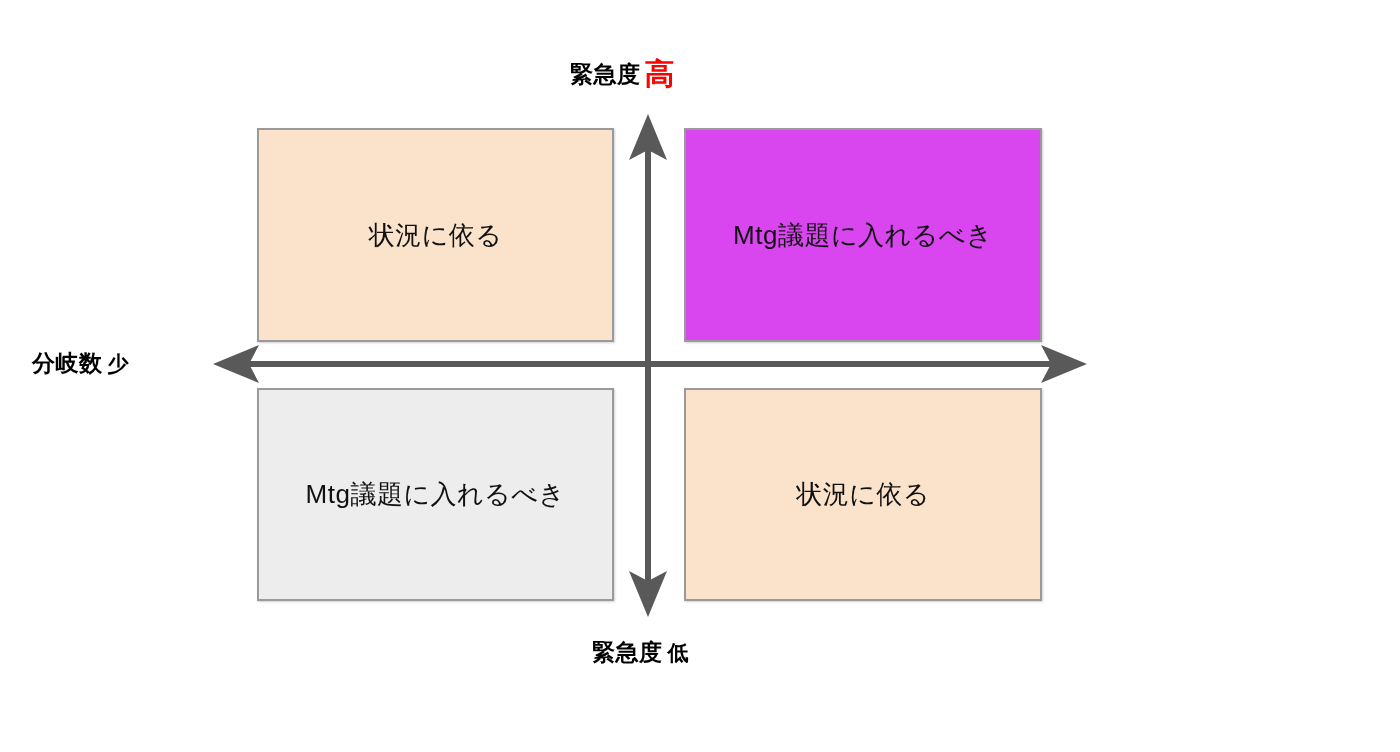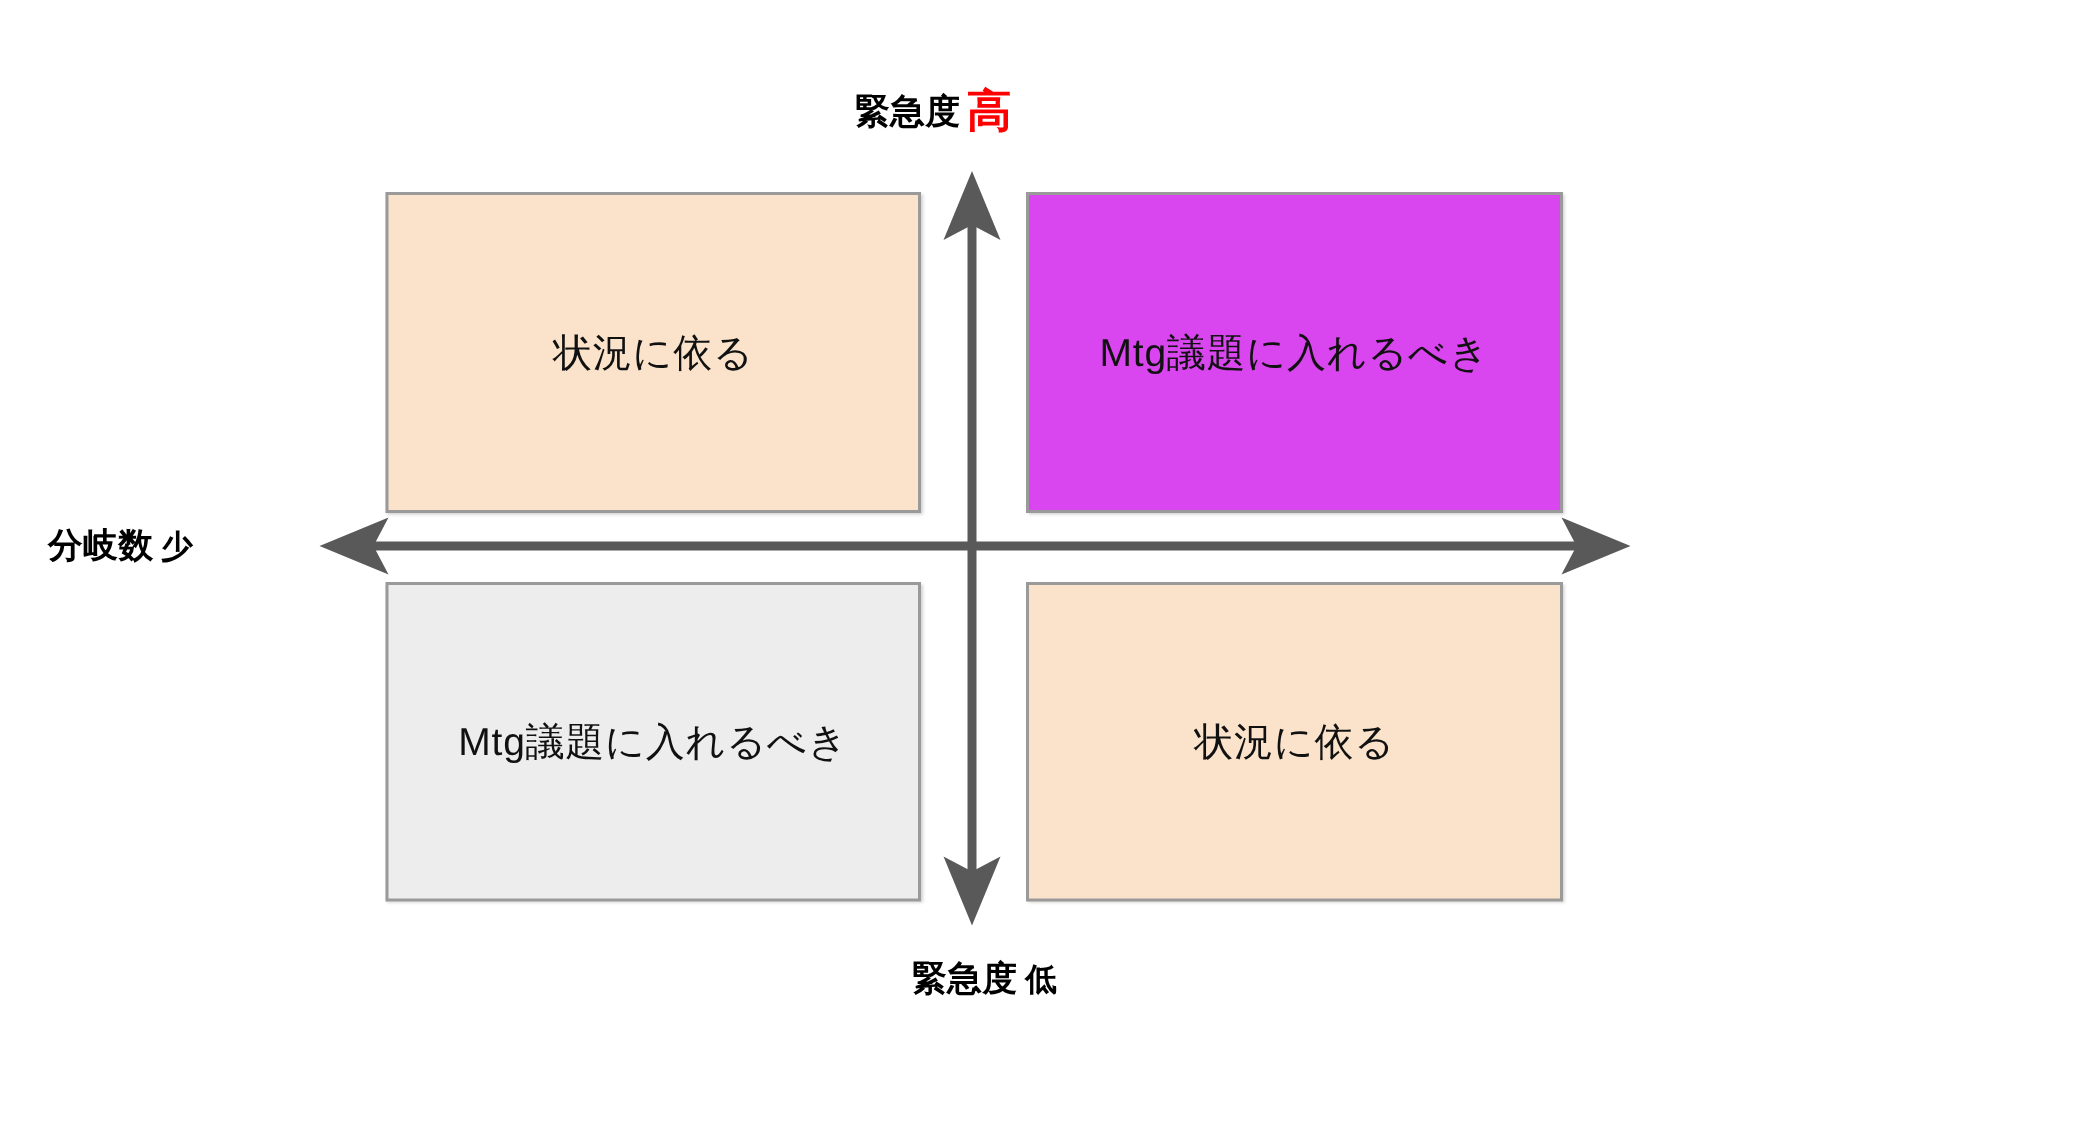--- a/index.html
+++ b/index.html
@@ -78,21 +78,21 @@
     top: 2px;
   }
   .axis-label .accent-small {
     font-size: 21px;
     font-weight: bold;
     margin-left: 5px;
     color: #000000;
   }
 
   #label-top    { left: 570px;  top: 52px;  }
-  #label-bottom { left: 608px;  top: 637px; }
+  #label-bottom { left: 592px;  top: 637px; }
   #label-left   { left: 32px;   top: 348px; }
   #label-right  { left: 1114px; top: 348px; }
 </style>
 </head>
 <body>
 
 <div id="matrix-canvas">
 
   <svg class="axis-svg" viewBox="0 0 1400 752" xmlns="http://www.w3.org/2000/svg">
 

